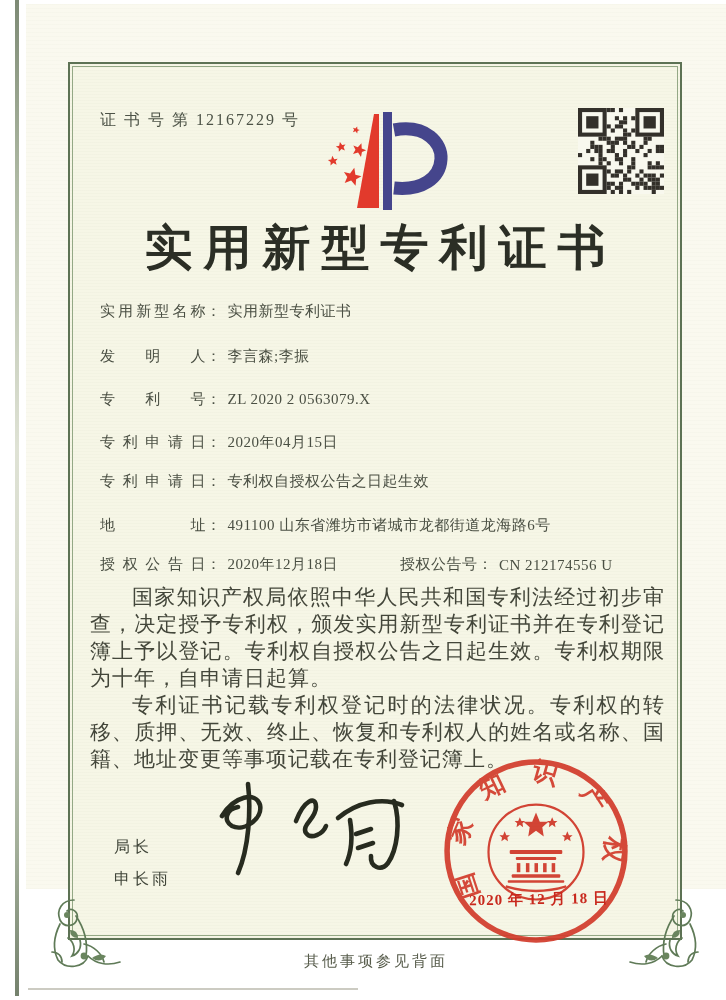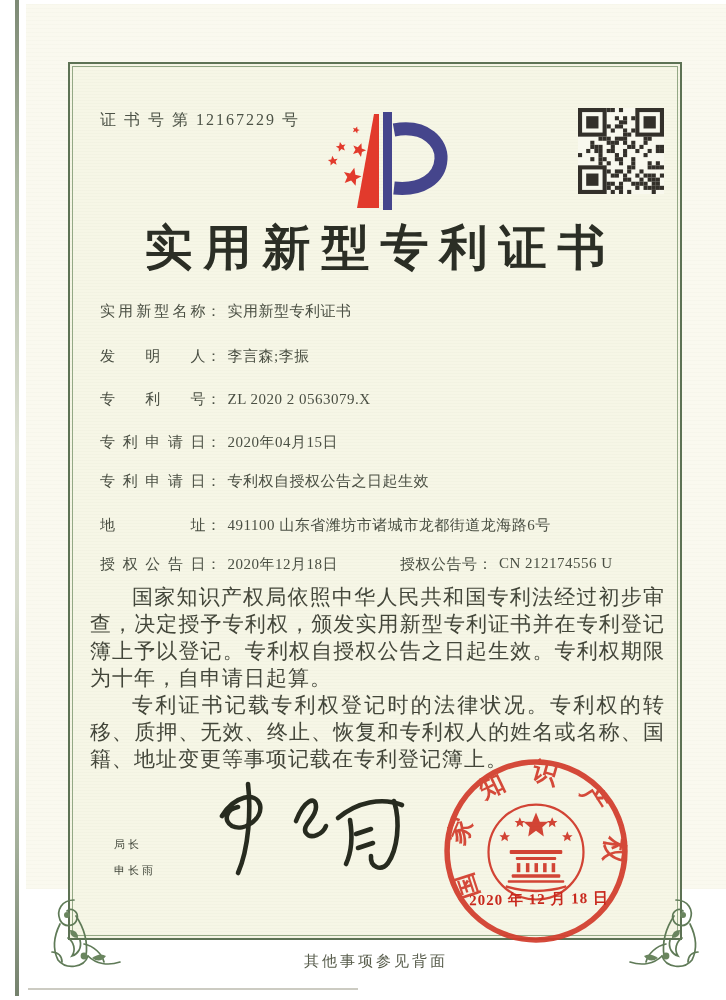--- a/index.html
+++ b/index.html
@@ -45,29 +45,29 @@
   .field-row{
     position:absolute;left:30px;font-size:15px;color:#4a4f43;
     display:flex;align-items:baseline;white-space:nowrap;letter-spacing:.5px;
   }
   .field-label{
     display:inline-block;width:106px;
     text-align:justify;text-align-last:justify;
   }
   .field-colon{margin-right:6px;}
   .r1{top:238px}.r2{top:283px}.r3{top:326px}.r4{top:369px}.r5{top:408px}.r6{top:452px}.r7{top:491px}
-  .pair2{position:absolute;left:300px;top:0;display:flex;align-items:flex-start;}
+  .pair2{position:absolute;left:300px;top:0;display:flex;align-items:flex-end;}
   .pair2 .field-label{width:auto;}
   .paragraphs{
     position:absolute;left:20px;top:520px;width:575px;
     font-size:21px;line-height:27px;color:#43463a;
     text-align:justify;letter-spacing:1px;
   }
   .paragraphs p{margin:0;text-indent:2em;}
-  .signer{position:absolute;left:44px;top:773px;font-size:11px;color:#3f4438;letter-spacing:3px;}
+  .signer{position:absolute;left:44px;top:773px;font-size:16px;color:#3f4438;letter-spacing:3px;}
   .signer div{margin-bottom:11px;}
   .signature{position:absolute;left:132px;top:712px;width:215px;height:105px;}
   .seal{position:absolute;left:370px;top:691px;width:192px;height:192px;}
   .seal-date{
     position:absolute;left:384px;top:826px;width:170px;text-align:center;
     font-size:15px;font-weight:bold;color:#c8281d;letter-spacing:1px;
     transform:rotate(-1deg);
   }
   .footer-page{
     position:absolute;left:0;bottom:7px;width:100%;text-align:center;

